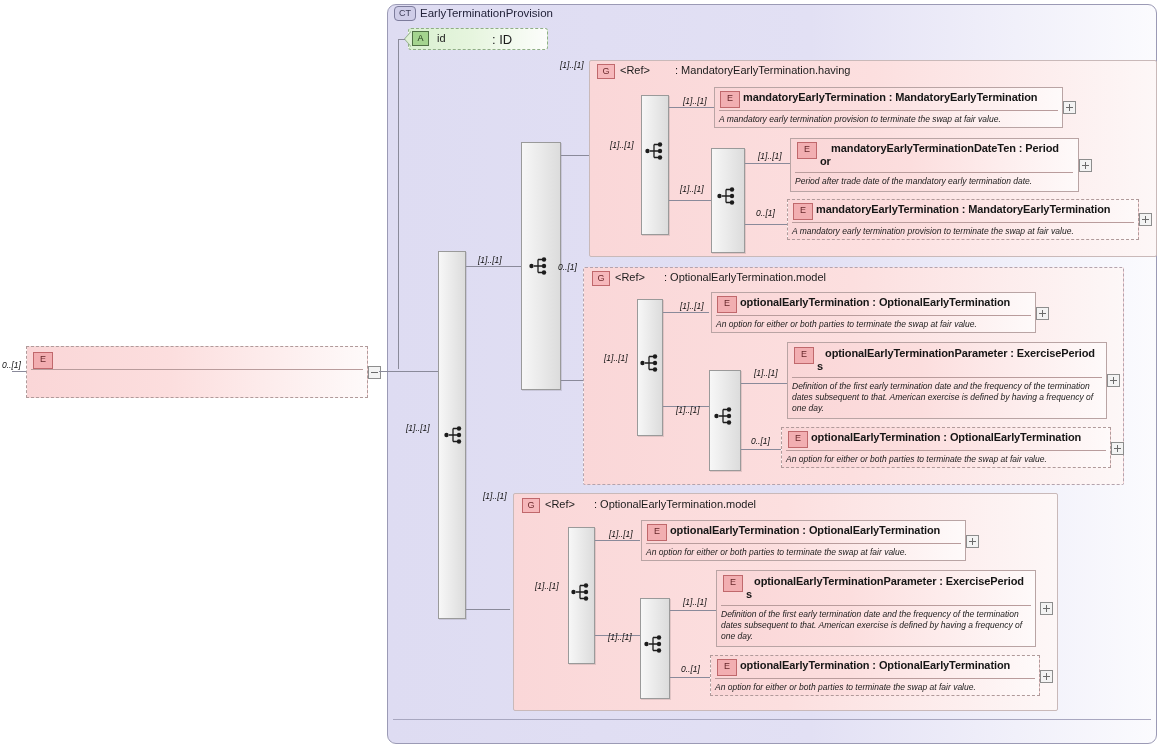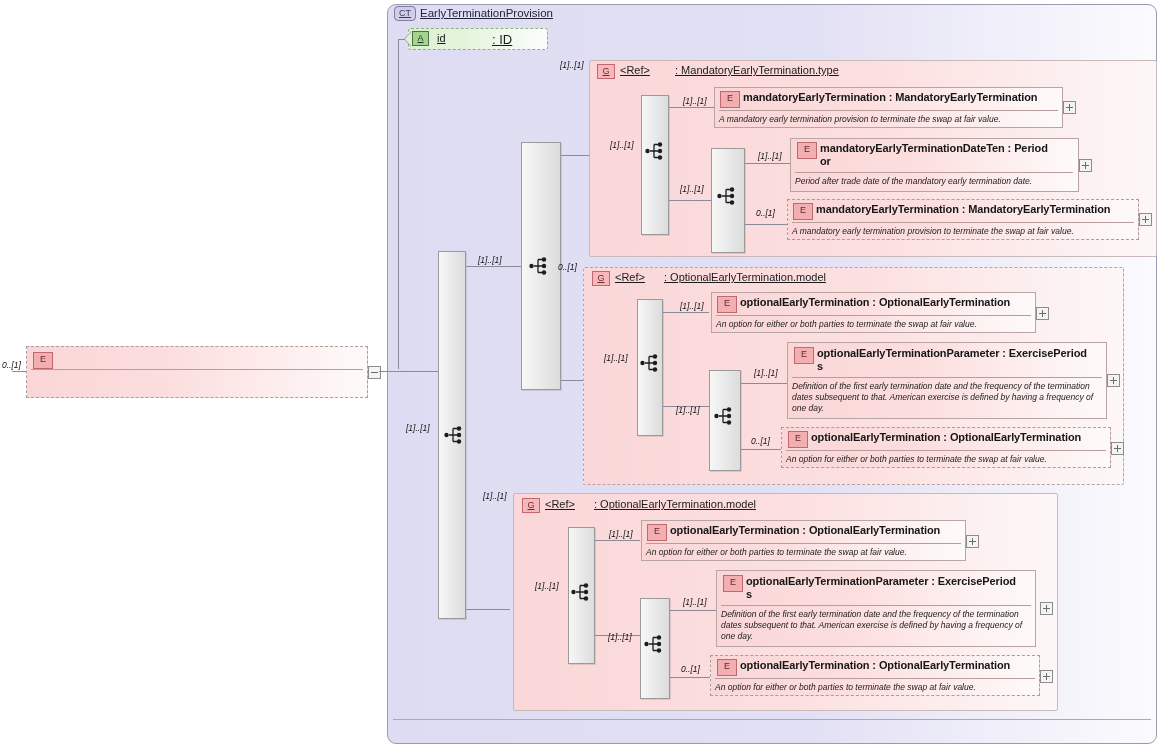--- a/index.html
+++ b/index.html
@@ -7,21 +7,21 @@
   body{
     width:1163px;height:748px;
     background:#ffffff;
     font-family:"Liberation Sans", sans-serif;
     overflow:hidden;
     position:relative;
   }
   #canvas{position:absolute;left:0;top:0;width:1163px;height:748px;}
 
   
-  .abs{position:absolute;box-sizing:border-box;text-decoration:underline;}
+  .abs{position:absolute;box-sizing:border-box;}
 
   
   .ct-box{
     left:387px;top:4px;width:770px;height:740px;
     background:linear-gradient(to right,#dedcf2 0%, #e2e0f4 55%, #fbfbfe 100%);
     border:1px solid #9b9ab5;
     border-radius:9px;
   }
   .ct-tag{
     left:394px;top:6px;width:22px;height:15px;
@@ -89,21 +89,21 @@
     box-sizing:border-box;
   }
   .el.dashed{border:1px dashed #b09a9a;}
   .el-tag{
     position:absolute;width:18px;height:15px;
     border:1px solid #c0686c;background:#f2aeb1;
     font-size:9px;line-height:13px;text-align:center;color:#65272a;
   }
   .el-title{
     position:absolute;font-size:11px;color:#161616;font-weight:bold;
-    letter-spacing:-0.1px;line-height:13px;
+    letter-spacing:-0.1px;line-height:13px;text-align:center;
   }
   .el-rule{position:absolute;height:1px;background:#b99c9c;}
   .el-desc{
     position:absolute;font-size:8.5px;font-style:italic;color:#1b1b1b;
     line-height:11px;
   }
 
   
   .bar{
     background:linear-gradient(to right,#f7f7f7 0%, #ebebeb 45%, #dcdcdc 100%);
@@ -196,21 +196,21 @@
   <div class="card" style="left:478px;top:255px;">[1]..[1]</div>
   <div class="ln h" style="left:561px;top:155px;width:28px;"></div>
   <div class="ln h" style="left:561px;top:380px;width:22px;"></div>
   <div class="card" style="left:560px;top:60px;">[1]..[1]</div>
   <div class="card" style="left:558px;top:262px;">0..[1]</div>
   <div class="card" style="left:483px;top:491px;">[1]..[1]</div>
 
   <div class="abs grp" style="left:589px;top:60px;width:568px;height:197px;"></div>
   <div class="abs grp-tag" style="left:597px;top:64px;">G</div>
   <div class="abs grp-ref" style="left:620px;top:64px;">&lt;Ref&gt;</div>
-  <div class="abs grp-name" style="left:675px;top:64px;">: MandatoryEarlyTermination.type</div>
+  <div class="abs grp-name" style="left:675px;top:64px;">: MandatoryEarlyTermination.having</div>
 
   <div class="abs bar" style="left:641px;top:95px;width:28px;height:140px;"></div>
   <svg class="glyph" style="left:645px;top:140px;" width="24" height="22" viewBox="0 0 24 22">
     <circle cx="2.5" cy="11" r="2.2" fill="#1c1c1c"></circle>
     <path d="M5 11 H9 M9 4.5 V17.5 M9 4.5 H13 M9 11 H13 M9 17.5 H13" stroke="#1c1c1c" stroke-width="1.3" fill="none"></path>
     <circle cx="15" cy="4.5" r="2.2" fill="#1c1c1c"></circle>
     <circle cx="15" cy="11" r="2.2" fill="#1c1c1c"></circle>
     <circle cx="15" cy="17.5" r="2.2" fill="#1c1c1c"></circle>
   </svg>
   <div class="card" style="left:610px;top:140px;">[1]..[1]</div>

